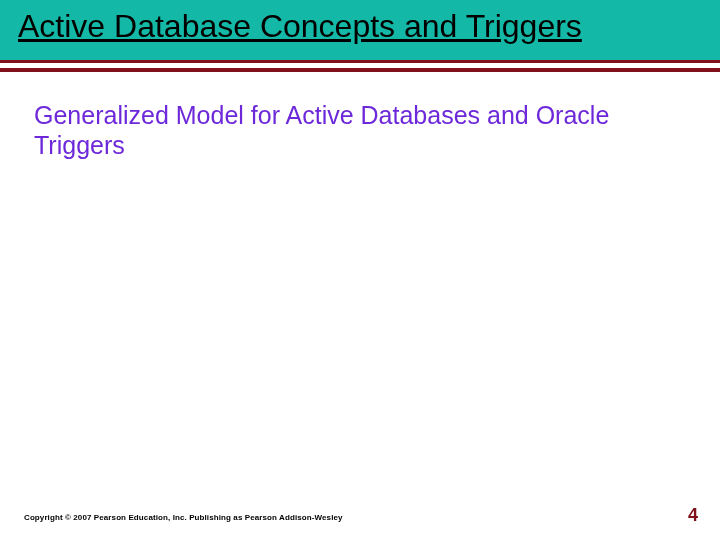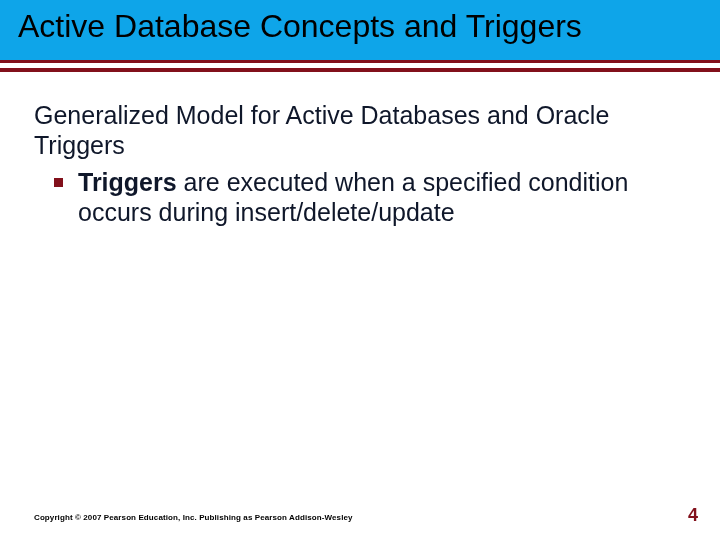--- a/index.html
+++ b/index.html
@@ -1,52 +1,48 @@
 <!DOCTYPE html>
 <html><head>
 <meta charset="utf-8">
 <style>
   * { margin: 0; padding: 0; box-sizing: border-box; }
   html, body { width: 720px; height: 540px; font-family: Arial, Helvetica, sans-serif; background: #fff; overflow: hidden; }
   .slide { width: 720px; height: 540px; position: relative; background: #fff; }
-  .title-region { background: #0ea5e9; padding: 8px 18px 14px 18px; }
+  .title-region { background: #14b8a6; padding: 8px 18px 14px 18px; text-decoration: underline; }
   .title-region h1 { font-size: 32px; font-weight: 400; color: #000; line-height: 1.18; }
   .accent { position: relative; height: 14px; }
   .accent .top { position: absolute; left: 0; right: 0; top: 0; height: 3px; background: #82101b; }
   .accent .mid { position: absolute; left: 0; right: 0; top: 3px; height: 5px; background: #fff; }
   .accent .bot { position: absolute; left: 0; right: 0; top: 8px; height: 4px; background: #82101b; }
-  .body-region { padding: 26px 28px 0 22px; color: #0f172a; }
+  .body-region { padding: 26px 28px 0 22px; color: #6d28d9; }
   .subhead { font-size: 25px; font-weight: 400; line-height: 1.22; margin-bottom: 6px; padding-left: 12px; }
   .lvl1 { font-size: 25px; line-height: 1.22; padding-left: 56px; position: relative; margin-bottom: 10px; }
   .lvl1 .bullet { position: absolute; left: 32px; top: 11px; width: 9px; height: 9px; background: #82101b; }
   .lvl2 { font-size: 22px; line-height: 1.22; padding-left: 104px; position: relative; }
   .lvl2 .bullet { position: absolute; left: 82px; top: 10px; width: 8px; height: 8px; background: #82101b; }
   .bold { font-weight: 700; }
-  .footer-copy { position: absolute; left: 34px; bottom: 18px; font-size: 8px; font-weight: 700; color: #000; letter-spacing: 0.1px; }
+  .footer-copy { position: absolute; left: 24px; bottom: 18px; font-size: 8px; font-weight: 700; color: #000; letter-spacing: 0.1px; }
   .page-num { position: absolute; right: 22px; bottom: 14px; font-size: 18px; font-weight: 700; color: #82101b; }
 </style>
 </head>
 <body>
 <div class="slide">
 
   <div class="title-region">
     <h1>Active Database Concepts and Triggers</h1>
   </div>
 
   <div class="accent">
     <div class="top"></div>
     <div class="mid"></div>
     <div class="bot"></div>
   </div>
 
   <div class="body-region">
     <div class="subhead">Generalized Model for Active Databases and Oracle Triggers</div>
 
-    <div class="lvl1">
-      <span class="bullet"></span>
-      <span class="bold">Triggers</span><span> are executed when a specified condition occurs during insert/delete/update</span>
-    </div>
 
   </div>
 
   <div class="footer-copy">Copyright © 2007 Pearson Education, Inc. Publishing as Pearson Addison-Wesley</div>
   <div class="page-num">4</div>
 </div>
 
 </body></html>

